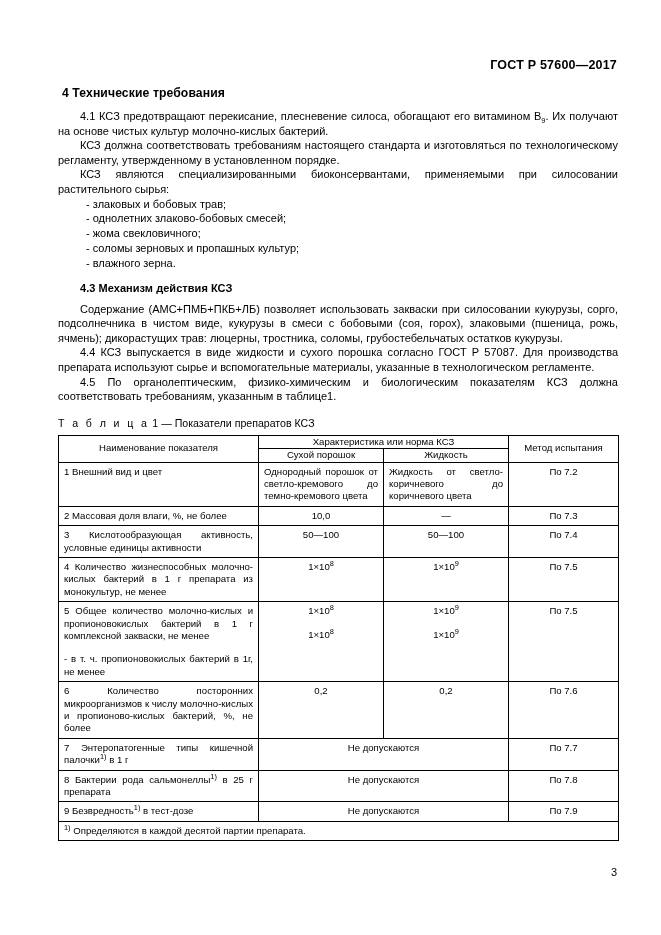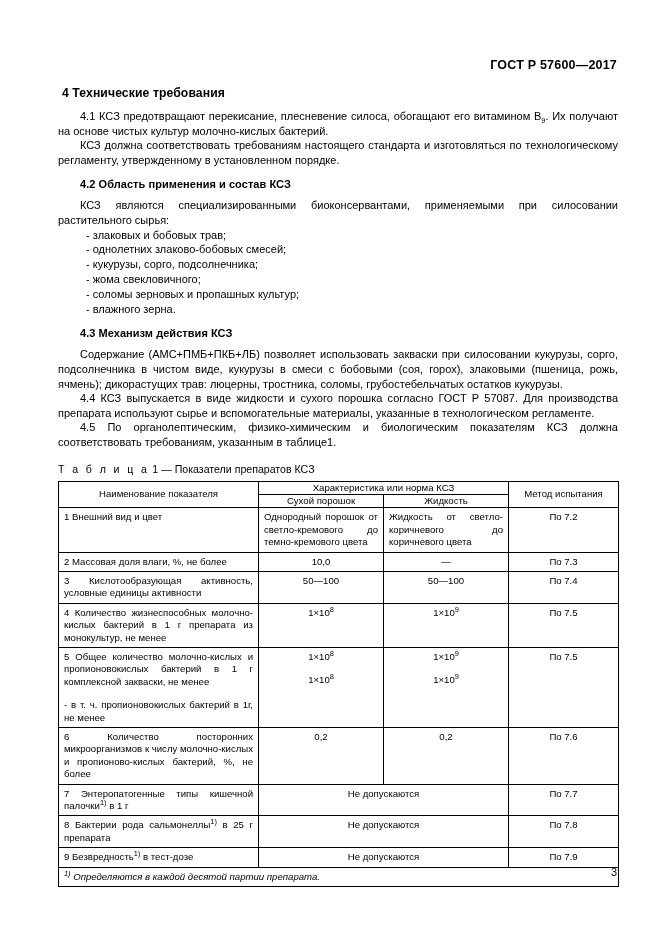--- a/index.html
+++ b/index.html
@@ -113,21 +113,20 @@
   }
   td.meth {
     text-align: center;
     vertical-align: top;
     padding-top: 4px;
   }
   td.footnote {
     text-align: left;
     padding: 4px 5px 5px 26px;
     font-size: 9.6px;
-    font-style: italic;
   }
   sup { font-size: 7.4px; vertical-align: super; line-height: 0; }
   sub { font-size: 7.4px; vertical-align: sub; line-height: 0; }
   .page-number {
     position: absolute;
     right: 54px;
     top: 866px;
     font-size: 11px;
   }
   .nowrap { white-space: nowrap; text-align: center; }
@@ -141,28 +140,26 @@
   <div class="header-line">ГОСТ Р 57600—2017</div>
 
   <div class="content">
 
     <h2 class="section-heading">4 Технические требования</h2>
 
     <p class="para"><span>4.1 КСЗ предотвращают перекисание, плесневение силоса, обогащают его витамином B</span><sub>9</sub><span>. Их получают на основе чистых культур молочно-кислых бактерий.</span></p>
 
     <p class="para">КСЗ должна соответствовать требованиям настоящего стандарта и изготовляться по технологическому регламенту, утвержденному в установленном порядке.</p>
 
-    <h3 class="sub-heading">4.2 Область применения и состав КСЗ</h3>
 
     <p class="para">КСЗ являются специализированными биоконсервантами, применяемыми при силосовании растительного сырья:</p>
 
     <ul class="bullets">
       <li>- злаковых и бобовых трав;</li>
       <li>- однолетних злаково-бобовых смесей;</li>
-      <li>- кукурузы, сорго, подсолнечника;</li>
       <li>- жома свекловичного;</li>
       <li>- соломы зерновых и пропашных культур;</li>
       <li>- влажного зерна.</li>
     </ul>
 
     <h3 class="sub-heading">4.3 Механизм действия КСЗ</h3>
 
     <p class="para">Содержание (АМС+ПМБ+ПКБ+ЛБ) позволяет использовать закваски при силосовании кукурузы, сорго, подсолнечника в чистом виде, кукурузы в смеси с бобовыми (соя, горох), злаковыми (пшеница, рожь, ячмень); дикорастущих трав: люцерны, тростника, соломы, грубостебельчатых остатков кукурузы.</p>
     <p class="para">4.4 КСЗ выпускается в виде жидкости и сухого порошка согласно ГОСТ Р 57087. Для производства препарата используют сырье и вспомогательные материалы, указанные в технологическом регламенте.</p>
     <p class="para">4.5 По органолептическим, физико-химическим и биологическим показателям КСЗ должна соответствовать требованиям, указанным в таблице1.</p>

